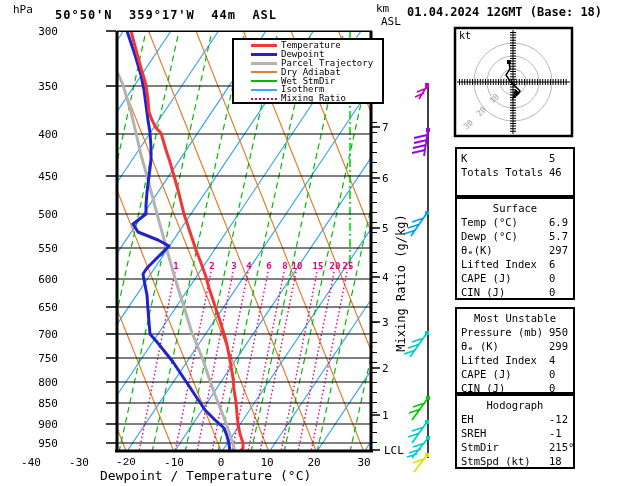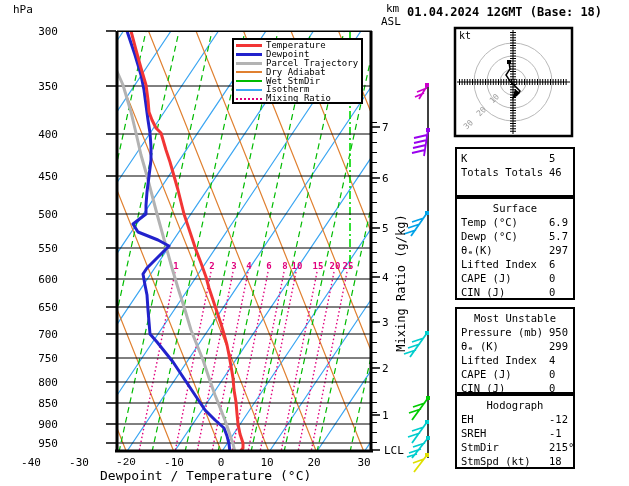--- a/index.html
+++ b/index.html
@@ -12,22 +12,22 @@
   .klabel{font-size:11px;}
   .mlabel{width:18px;text-align:center;font-size:9px;font-weight:bold;color:#e0007d;}
   .title{font-size:12px;font-weight:bold;letter-spacing:1px;}
   .date{font-size:12px;font-weight:bold;}
   .unit{font-size:11px;}
   .xlabel{width:280px;text-align:left;font-size:13px;}
   .ylabel-right{width:170px;text-align:center;font-size:12px;
       transform:rotate(-90deg);transform-origin:center;}
   .ringlbl{font-size:8px;color:#9a9a9a;transform:rotate(-45deg);}
   
-  .legend{position:absolute;left:232px;top:38px;width:131px;height:66px;background:#fff;
-      border:2px solid #000;box-sizing:border-box;padding:1px 0 0 2px;z-index:5;}
+  .legend{position:absolute;left:232px;top:38px;width:152px;height:66px;background:#fff;
+      border:2px solid #000;box-sizing:border-box;padding:1px 0 0 17px;z-index:5;}
   .legend-row{display:flex;align-items:center;height:8.9px;}
   .legend-row .sw{width:26px;margin-right:4px;flex:none;}
   .legend-row .lt{font-size:9px;line-height:1;white-space:pre;}
   .sw-temp{border-top:3px solid #f23535;}
   .sw-dewp{border-top:3px solid #2222cc;}
   .sw-parcel{border-top:3px solid #b3b3b3;}
   .sw-dry{border-top:2px solid #e08030;}
   .sw-wet{border-top:2px solid #00bb00;}
   .sw-iso{border-top:2px solid #3ba6f2;}
   .sw-mix{border-top:2px dotted #e0007d;}
@@ -119,21 +119,22 @@
       <line x1="513" y1="30" x2="513" y2="134" stroke="#000" stroke-width="1"></line>
       <line x1="459" y1="82" x2="568" y2="82" stroke="#000" stroke-width="6" stroke-dasharray="1 1.6"></line>
       <line x1="513" y1="32" x2="513" y2="132" stroke="#000" stroke-width="6" stroke-dasharray="1 1.6"></line>
       <rect x="507" y="60" width="4" height="4" fill="#000"></rect>
       <path fill="none" stroke="#000" stroke-width="1.5" d="M509 62L510 69L506 75L510 81L515 86L520 91L516 96"></path>
       <polygon points="512,100 520,93 515,89" fill="#000"></polygon>
     </g>
   </svg>
 
   <div class="lbl unit" style="left:13px;top:4px;">hPa</div>
-  <div class="lbl unit" style="left:386px;top:3px;">km</div>
+  <div class="lbl title" style="left:55px;top:9px;">50°50'N  359°17'W  44m  ASL</div>
+  <div class="lbl unit" style="left:376px;top:3px;">km</div>
   <div class="lbl unit" style="left:381px;top:16px;">ASL</div>
   <div class="lbl date" style="left:407px;top:6px;">01.04.2024 12GMT (Base: 18)</div>
 
   <div class="legend">
     <div class="legend-row">
         <span class="sw sw-temp"></span>
         <span class="lt">Temperature</span>
       </div>
     <div class="legend-row">
         <span class="sw sw-dewp"></span>

